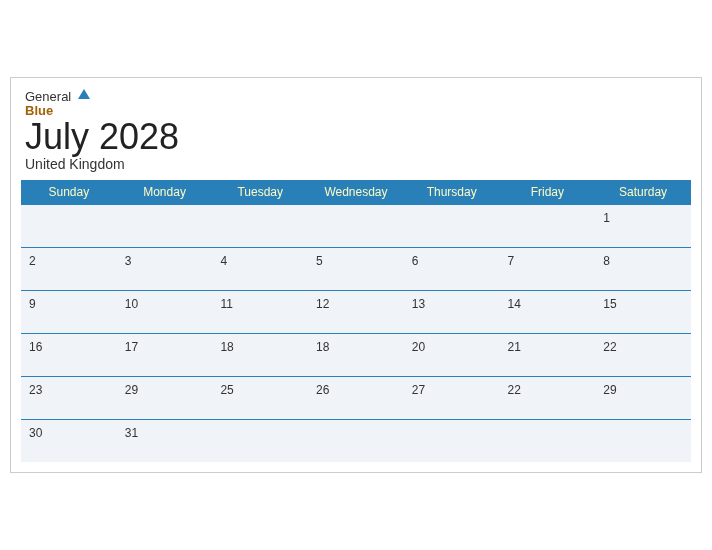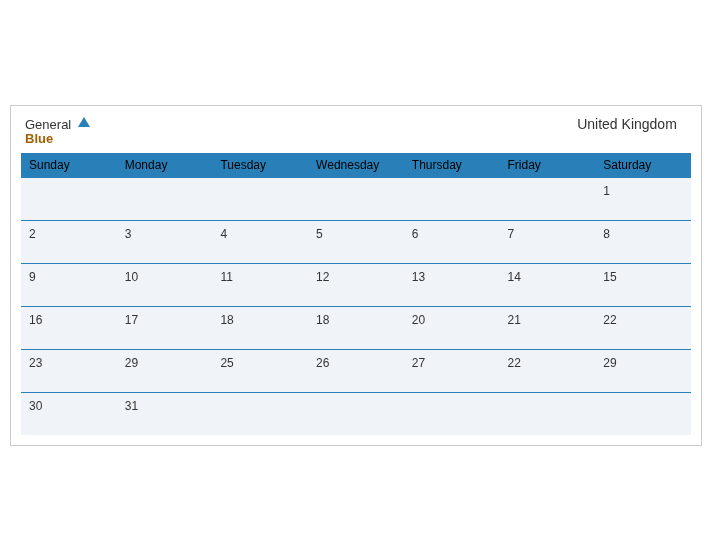--- a/index.html
+++ b/index.html
@@ -18,20 +18,21 @@
       background: #fff;
       border: 1px solid #ccc;
       padding: 10px 10px 10px 10px;
     }
     .calendar-header {
       display: flex;
       align-items: flex-start;
       justify-content: space-between;
       margin-bottom: 8px;
       padding: 0 4px;
+      flex-direction: column;
     }
     .logo {
       display: flex;
       flex-direction: column;
       line-height: 1;
     }
     .logo-blue {
       font-size: 13px;
       color: #a16207;
       font-weight: bold;
@@ -52,36 +53,36 @@
       font-size: 36px;
       font-weight: normal;
       color: #222;
       text-align: center;
       flex: 1;
       line-height: 1.1;
     }
     .calendar-region {
       font-size: 14px;
       color: #333;
-      text-align: center;
+      text-align: left;
       min-width: 120px;
     }
     .calendar-grid {
       width: 100%;
       border-collapse: collapse;
     }
     .calendar-grid thead tr {
       background: #2980b9;
     }
     .calendar-grid thead th {
-      color: #000000;
+      color: #fef9c3;
       font-size: 12px;
       font-weight: normal;
       padding: 5px 8px;
-      text-align: left;
+      text-align: center;
       border: none;
     }
     .calendar-grid tbody tr {
       border-top: 1.5px solid #2980b9;
     }
     .calendar-grid tbody td {
       background: #f0f4f8;
       padding: 6px 8px 22px 8px;
       font-size: 12px;
       color: #333;
@@ -102,20 +103,21 @@
 
 <div class="calendar-wrapper">
   <div class="calendar-header">
     <div class="logo">
       <span>
         <span style="font-size:13px;color:#333;">General</span>
         <span class="logo-icon"></span>
       </span>
       <span class="logo-blue">Blue</span>
     </div>
+    <div class="calendar-title">July 2028</div>
     <div class="calendar-region">United Kingdom</div>
   </div>
 
   <table class="calendar-grid">
     <thead>
       <tr>
       <th>Sunday</th>
           <th>Monday</th>
           <th>Tuesday</th>
           <th>Wednesday</th>

